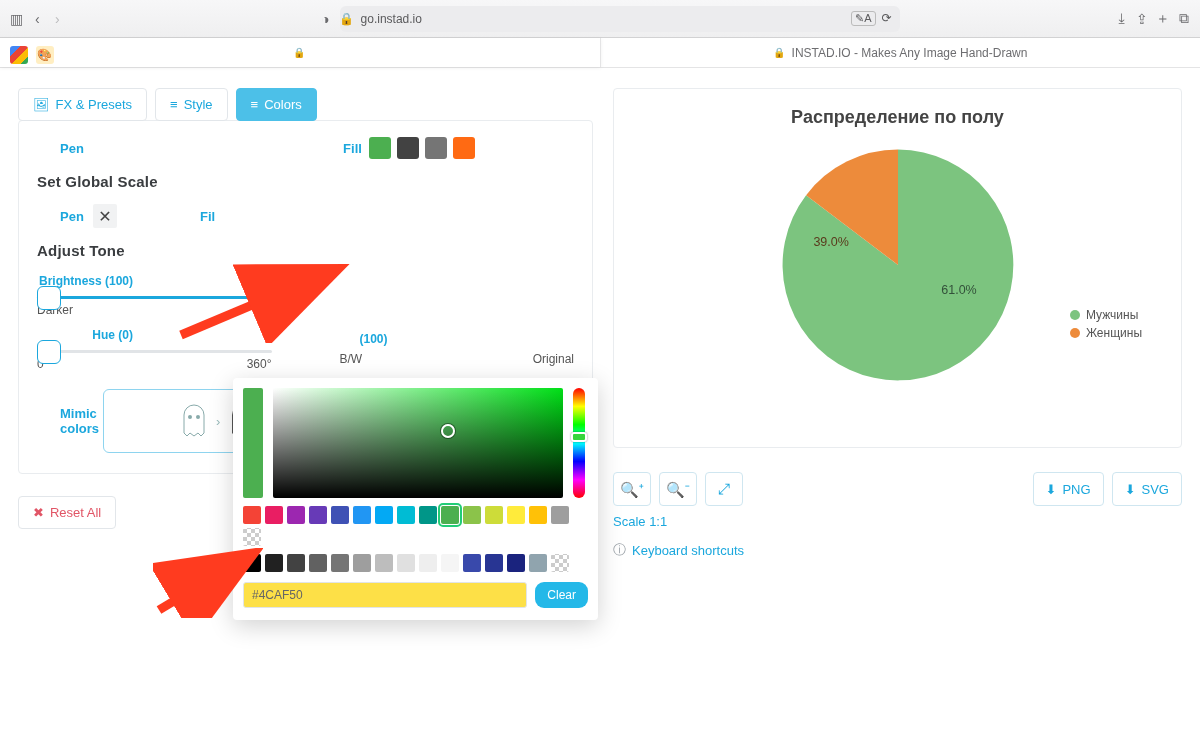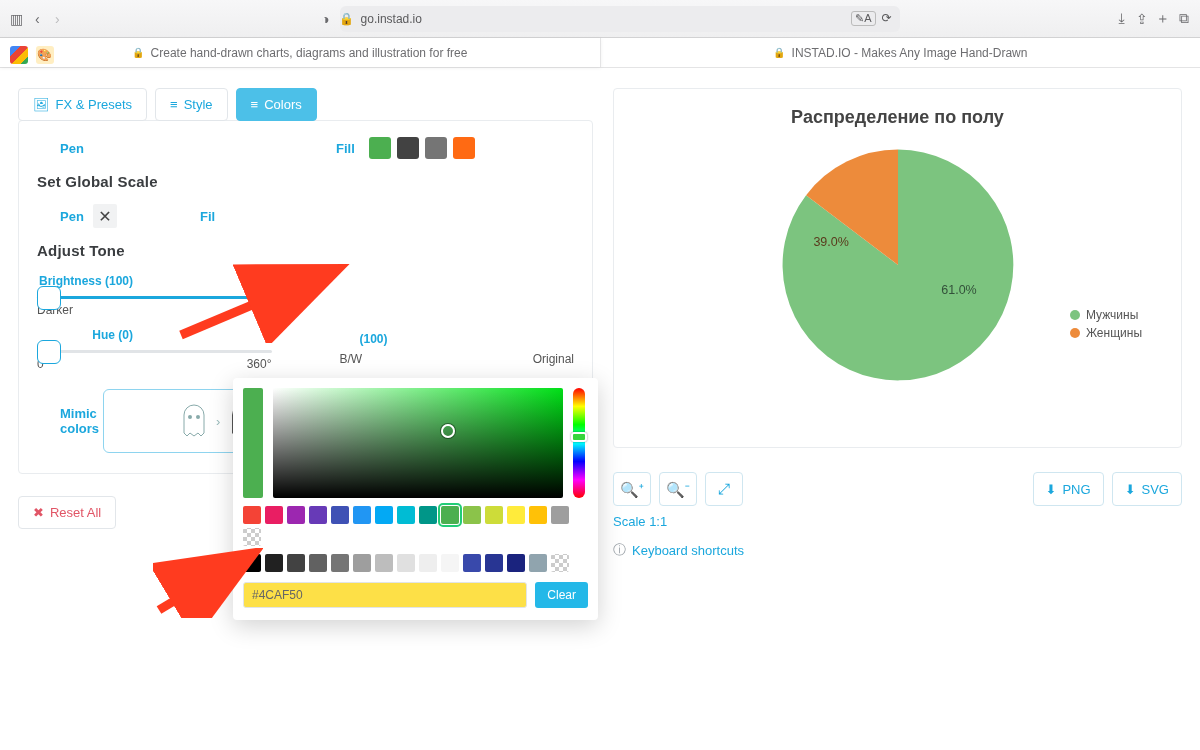--- a/index.html
+++ b/index.html
@@ -20,21 +20,21 @@
 .page { display:flex; gap:20px; padding: 20px 18px; height: calc(100% - 68px); }
 .left { width: 575px; } .right { flex:1; }
 
 .tabs { display:flex; gap:8px; }
 .tab-btn { border:1px solid #e2e6ea; background:#fff; color:#1ba7dd; padding:8px 14px; border-radius:4px; font-size:13px; display:flex; align-items:center; gap:6px; cursor:pointer; }
 .tab-btn.active { background:#4cc0e8; color:#fff; border-color:#4cc0e8; }
 .panel { border:1px solid #e9ecef; border-radius:4px; padding: 16px 18px 20px; margin-top:-1px; background:#fff; }
 h3 { font-size:15px; font-weight:600; color:#3a3d40; margin: 8px 0 14px; letter-spacing:.2px; }
 .row { display:flex; align-items:center; margin-bottom:14px; }
 .lbl { color:#1ba7dd; font-weight:600; font-size:13px; width: 96px; padding-left: 23px; }
-.lbl-right { width:56px; text-align:left; }
+.lbl-right { width:56px; text-align:center; }
 .swatches { display:flex; gap:6px; }
 .sw { width:22px; height:22px; border-radius:3px; }
 .xbox { width:24px; height:24px; background:#f1f2f3; display:inline-flex; align-items:center; justify-content:center; font-size:16px; color:#444; border-radius:2px; }
 .sllbl { color:#1ba7dd; font-weight:600; font-size:12px; text-align:right; width:96px; display:inline-block; }
 .track { position:relative; height:3px; background:#1ba7dd; border-radius:2px; margin:8px 0 4px; }
 .thumb { position:absolute; top:-10px; width:24px; height:24px; border:1px solid #1ba7dd; background:#fff; border-radius:6px; }
 .ends { display:flex; justify-content:space-between; font-size:12px; color:#555; }
 
 .sec2 { display:flex; gap:68px; margin-top:4px; }
 .seccol { flex:1; }
@@ -51,21 +51,21 @@
 .cur { width:20px; height:110px; background:#4caf50; border-radius:2px; }
 .grad { position:relative; width:290px; height:110px; border-radius:2px; background: linear-gradient(to bottom, transparent, #000), linear-gradient(to right, #fff, #00e017); }
 .grad .ring { position:absolute; left:168px; top:36px; width:14px; height:14px; border:2px solid #fff; border-radius:50%; box-shadow:0 0 0 1px rgba(0,0,0,.4); }
 .hue { width:12px; height:110px; border-radius:6px; background: linear-gradient(#f00,#ff0,#0f0,#0ff,#00f,#f0f,#f00); position:relative; }
 .hue .hthumb{ position:absolute; left:-2px; top:44px; width:16px; height:10px; background:#36d53c; border:2px solid #fff; border-radius:3px; box-shadow:0 0 2px rgba(0,0,0,.5);}
 .prow { display:flex; flex-wrap:wrap; gap:4px; margin-top:8px; }
 .pc { width:18px; height:18px; border-radius:2px; }
 .pc.sel { outline:2px solid #2c7; outline-offset:1px; }
 .hexrow { display:flex; gap:8px; margin-top:10px; }
 .hexrow input { flex:1; border:1px solid #e1e4e7; border-radius:3px; padding:5px 8px; font-size:12px; background:#fde047; color:#666; }
-.clearbtn { background:#24b8e8; color:#fff; border:0; border-radius:3px; padding:5px 12px; font-size:12px; cursor:pointer; }
+.clearbtn { background:#24b8e8; color:#fff; border:0; border-radius:9px; padding:5px 12px; font-size:12px; cursor:pointer; }
 
 
 .arrow1 { position:absolute; left:155px; top:175px; width:180px; height:auto; pointer-events:none; }
 .arrow2 { position:absolute; left:135px; top:460px; width:110px; pointer-events:none; }
 
 
 .preview { border:1px solid #e9ecef; border-radius:4px; padding:12px; background:#fff; height:360px; display:flex; flex-direction:column; align-items:center; }
 .chart-title { font-size:18px; font-weight:600; color:#444; margin:6px 9px 12px; }
 .legend { position:absolute; right:40px; top:220px; font-size:12px; color:#555; }
 .legend div{ display:flex; align-items:center; gap:6px; margin-bottom:4px;}
@@ -103,21 +103,20 @@
   </div>
   <span style="flex:0 0 200px"></span>
   <span class="tb-icon">⤓</span>
   <span class="tb-icon">⇪</span>
   <span class="tb-icon">＋</span>
   <span class="tb-icon">⧉</span>
 </div>
 <div class="tabstrip">
   <div class="tab active">
     <span style="font-size:10px">🔒</span>
-    <span>Create hand-drawn charts, diagrams and illustration for free</span>
   </div>
   <div class="tab">
     <span style="font-size:10px">🔒</span>
     <span>INSTAD.IO - Makes Any Image Hand-Drawn</span>
   </div>
 </div>
 <div class="favstrip">
   <div class="fav" style="background:linear-gradient(135deg,#4285f4 0 30%,#ea4335 30% 55%,#fbbc05 55% 78%,#34a853 78%)"></div>
   <div class="fav" style="background:#ffeec2;display:flex;align-items:center;justify-content:center;font-size:12px">🎨</div>
 </div>

